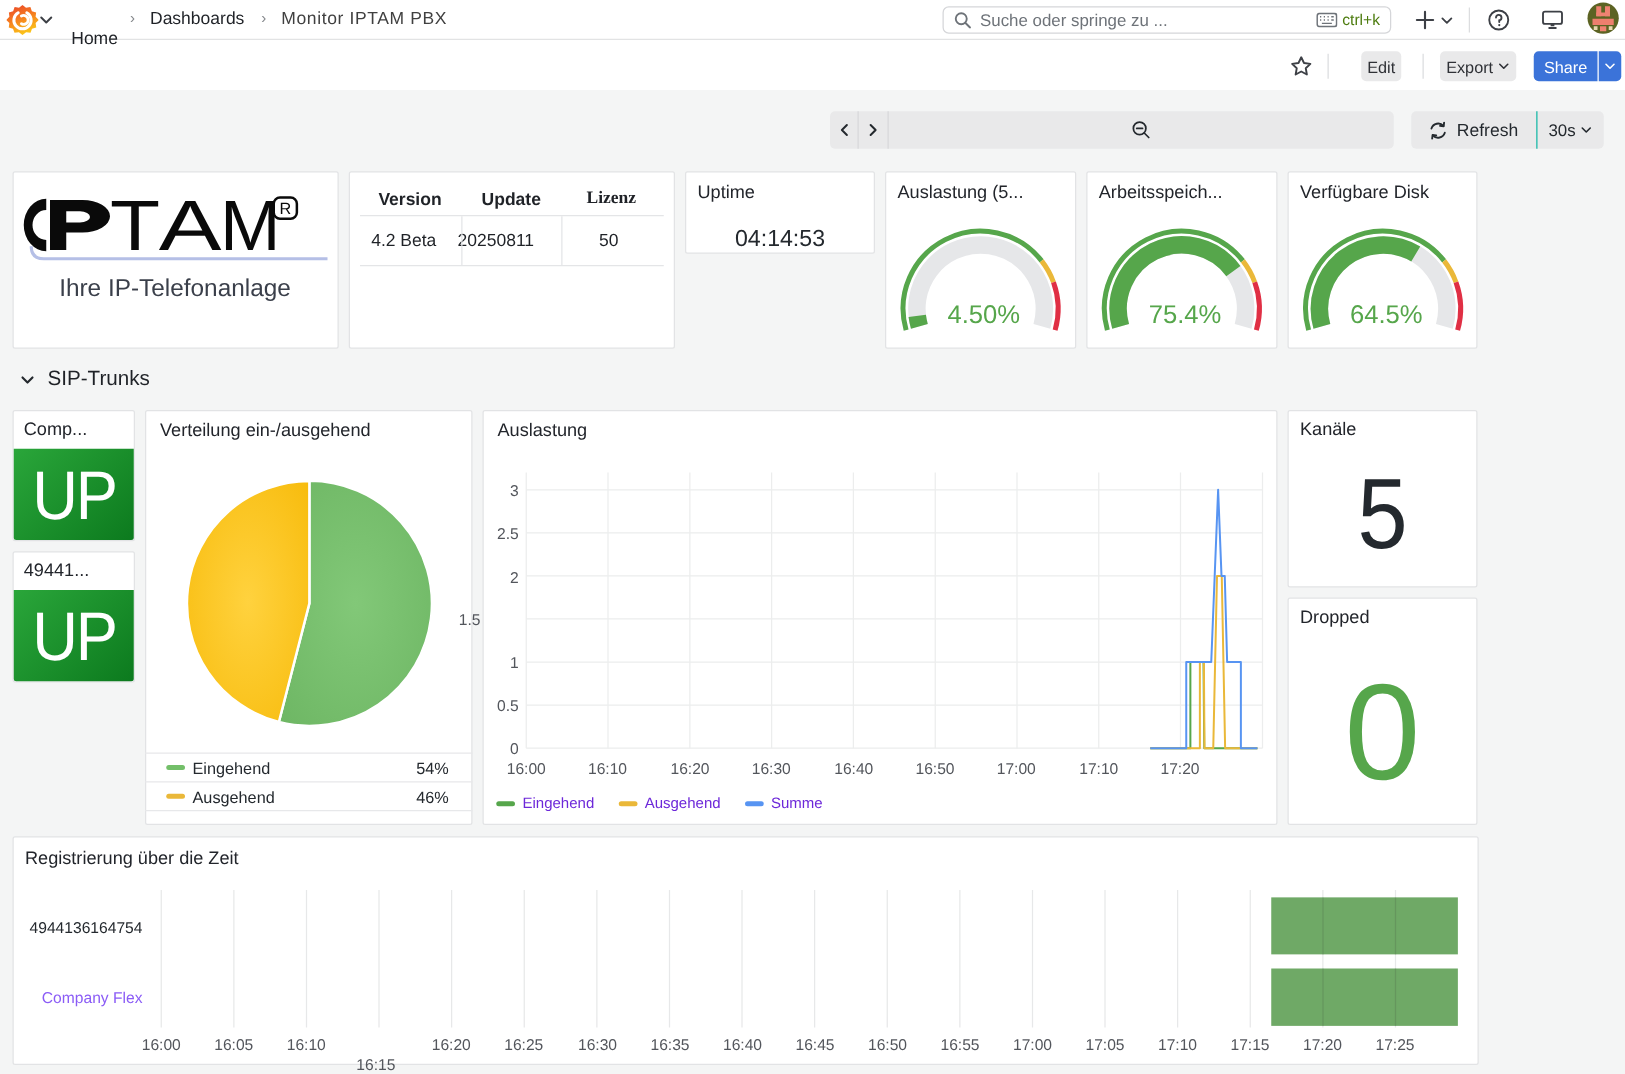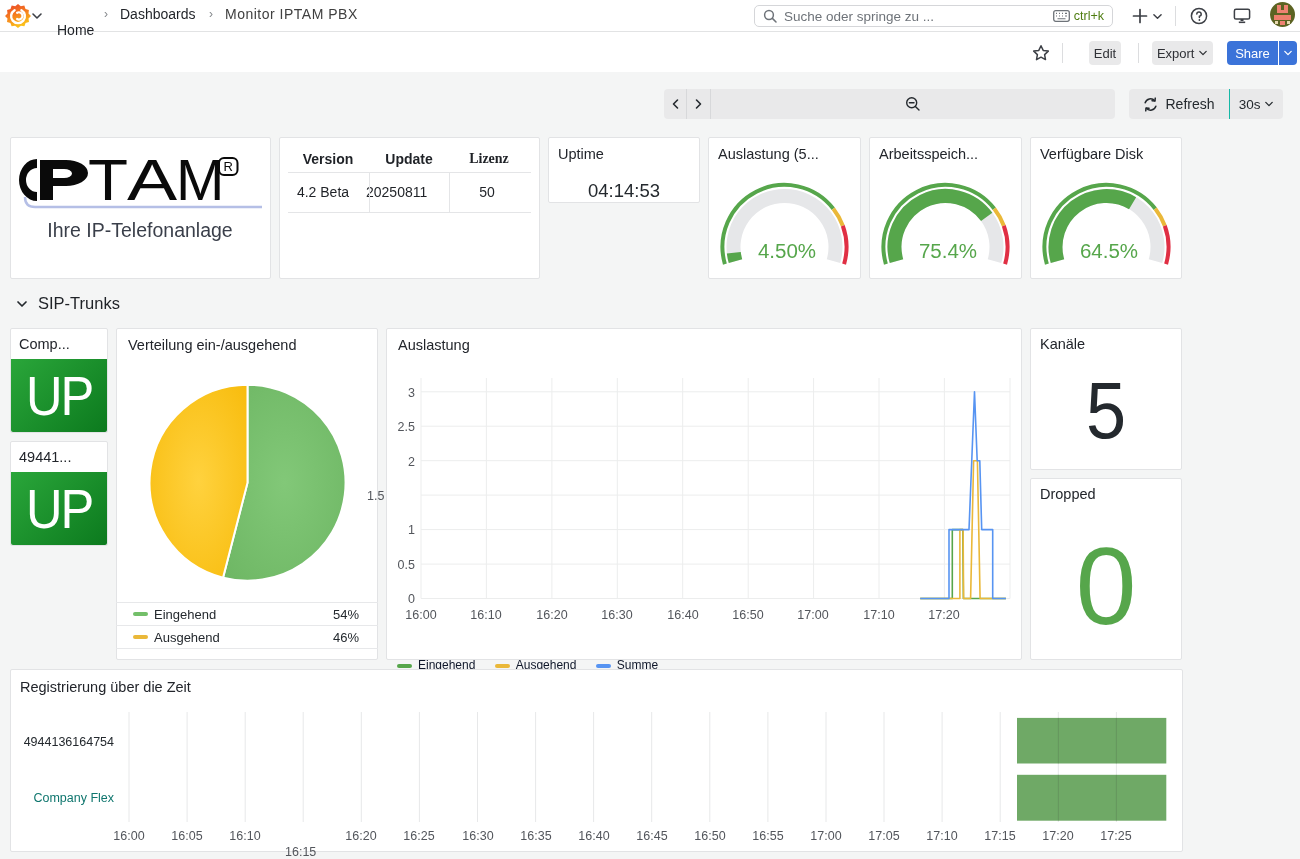--- a/index.html
+++ b/index.html
@@ -272,21 +272,21 @@
 <div class="axlbl" style="left:386px;top:386px;width:29px;text-align:right;">3</div>
 <div class="axlbl" style="left:403px;top:608px;width:36px;text-align:center;">16:00</div>
 <div class="axlbl" style="left:468px;top:608px;width:36px;text-align:center;">16:10</div>
 <div class="axlbl" style="left:534px;top:608px;width:36px;text-align:center;">16:20</div>
 <div class="axlbl" style="left:599px;top:608px;width:36px;text-align:center;">16:30</div>
 <div class="axlbl" style="left:665px;top:608px;width:36px;text-align:center;">16:40</div>
 <div class="axlbl" style="left:730px;top:608px;width:36px;text-align:center;">16:50</div>
 <div class="axlbl" style="left:795px;top:608px;width:36px;text-align:center;">17:00</div>
 <div class="axlbl" style="left:861px;top:608px;width:36px;text-align:center;">17:10</div>
 <div class="axlbl" style="left:926px;top:608px;width:36px;text-align:center;">17:20</div>
-<div class="abs" style="left:397px;top:658px;font-size:12px;color:#0f172a;text-align:right;">
+<div class="abs" style="left:397px;top:635px;font-size:12px;color:#6d28d9;text-align:right;">
   <span class="legend-dash" style="background:#56a64b;"></span>Eingehend
   <span class="legend-dash" style="background:#eab839;margin-left:16px;"></span>Ausgehend
   <span class="legend-dash" style="background:#5794f2;margin-left:16px;"></span>Summe
 </div>
 
 <div class="panel" style="left:1030px;top:328px;width:152px;height:142px;"></div>
 <div class="ptitle" style="left:1040px;top:336px;">Kanäle</div>
 <div class="abs" style="left:1030px;top:365px;width:152px;text-align:center;font-size:80px;color:#24292e;transform:scaleX(0.9);">5</div>
 
 <div class="panel" style="left:1030px;top:478px;width:152px;height:182px;"></div>
@@ -299,21 +299,21 @@
 <svg width="1173" height="183" viewBox="0 0 1173 183">
   <g stroke="#e7e8e9" stroke-width="1">
     <path d="M119.0 43 V153 M177.1 43 V153 M235.2 43 V153 M293.2 43 V153 M351.3 43 V153 M409.4 43 V153 M467.5 43 V153 M525.6 43 V153 M583.6 43 V153 M641.7 43 V153 M699.8 43 V153 M757.9 43 V153 M816.0 43 V153 M874.0 43 V153 M932.1 43 V153 M990.2 43 V153 M1048.3 43 V153 M1106.4 43 V153"></path>
   </g>
   <rect x="1007" y="48.9" width="149.3" height="45.6" fill="#6fa966"></rect>
   <rect x="1007" y="105.8" width="149.3" height="45.9" fill="#6fa966"></rect>
   <path d="M1048.4 48.9 V94.5 M1106.4 48.9 V94.5 M1048.4 105.8 V151.7 M1106.4 105.8 V151.7" stroke="rgba(70,95,66,0.25)" stroke-width="1"></path>
 </svg>
 </div>
 <div class="axlbl" style="left:10px;top:735px;width:104px;text-align:right;color:#24292e;">4944136164754</div>
-<div class="axlbl" style="left:10px;top:791px;width:104px;text-align:right;color:#0f766e;">Company Flex</div>
+<div class="axlbl" style="left:10px;top:791px;width:104px;text-align:right;color:#8b5cf6;">Company Flex</div>
 <div class="axlbl" style="left:111px;top:829px;width:36px;text-align:center;">16:00</div>
 <div class="axlbl" style="left:169px;top:829px;width:36px;text-align:center;">16:05</div>
 <div class="axlbl" style="left:227px;top:829px;width:36px;text-align:center;">16:10</div>
 <div class="axlbl" style="left:285px;top:829px;width:36px;text-align:left;margin-top:16px;">16:15</div>
 <div class="axlbl" style="left:343px;top:829px;width:36px;text-align:center;">16:20</div>
 <div class="axlbl" style="left:401px;top:829px;width:36px;text-align:center;">16:25</div>
 <div class="axlbl" style="left:460px;top:829px;width:36px;text-align:center;">16:30</div>
 <div class="axlbl" style="left:518px;top:829px;width:36px;text-align:center;">16:35</div>
 <div class="axlbl" style="left:576px;top:829px;width:36px;text-align:center;">16:40</div>
 <div class="axlbl" style="left:634px;top:829px;width:36px;text-align:center;">16:45</div>

